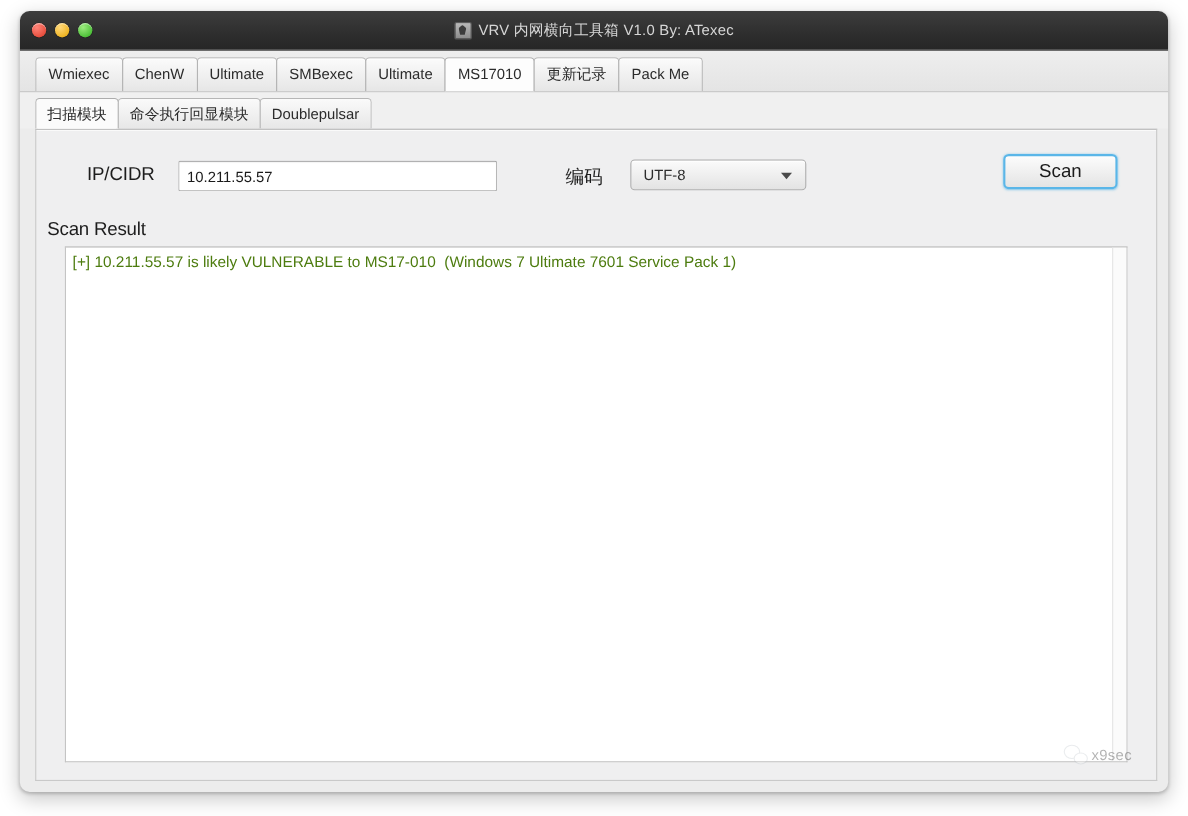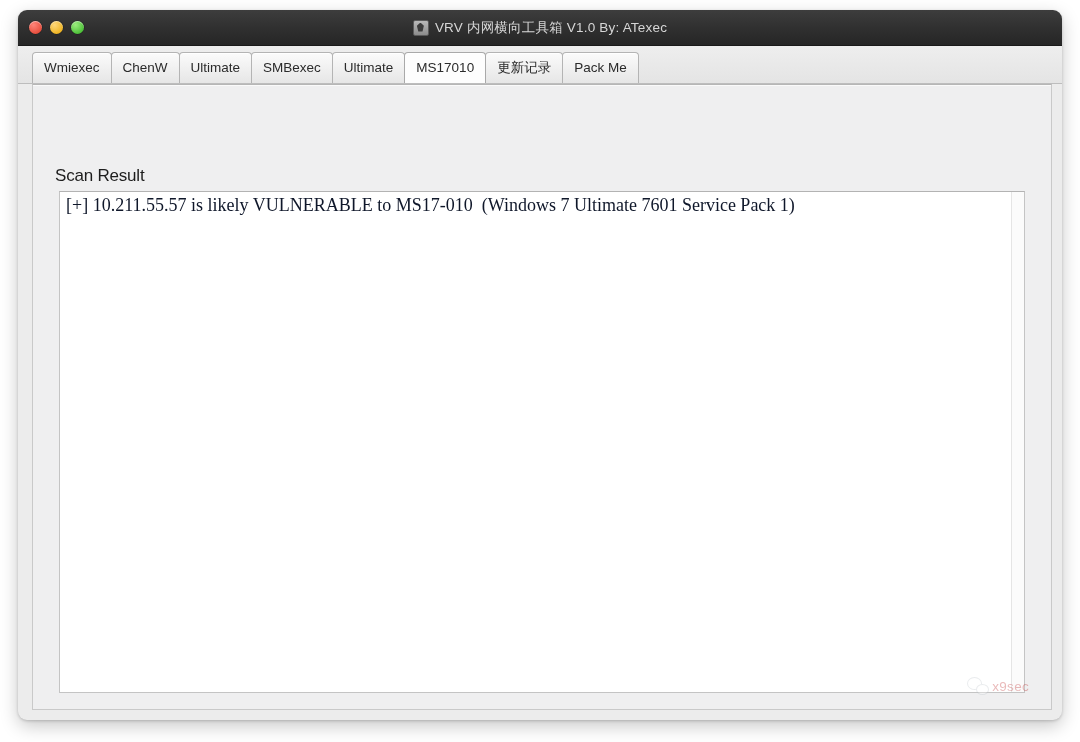--- a/index.html
+++ b/index.html
@@ -253,45 +253,45 @@
     align-items: center;
     justify-content: center;
     cursor: default;
     font-family: "Liberation Sans", "DejaVu Sans", sans-serif;
     padding: 0;
   }
 
   
   #result-label {
     position: absolute;
-    left: 22px;
+    left: 10px;
     top: 81px;
     font-size: 17px;
     color: #1d1d1d;
     user-select: none;
     letter-spacing: -0.2px;
   }
   #result-area {
     position: absolute;
     left: 26px;
     top: 106px;
     right: 26px;
     bottom: 16px;
     background: #ffffff;
     border: 1px solid #c4c4c4;
     border-top-color: #b3b3b3;
     overflow: hidden;
   }
   #result-text {
     padding: 5px 0 0 6px;
-    font-size: 18px;
+    font-size: 14px;
     line-height: 17px;
-    color: #0f172a;
+    color: #4d7c0f;
     white-space: pre-wrap;
-    font-family: Liberation Serif, serif;
+    font-family: Liberation Sans, sans-serif;
   }
   #result-scrollbar {
     position: absolute;
     top: 0;
     right: 0;
     bottom: 0;
     width: 12px;
     background: #fbfbfb;
     border-left: 1px solid #e5e5e5;
   }
@@ -316,21 +316,21 @@
   #watermark-icon .bub {
     position: absolute;
     border-radius: 50%;
     border: 1.3px solid #b9c0c6;
     background: transparent;
   }
   #watermark-icon .b1 { width: 13px; height: 11px; left: 0;  top: 0; }
   #watermark-icon .b2 { width: 11px; height: 9px;  left: 9px; top: 7px; background:#fff; }
   #watermark-text {
     font-size: 13.5px;
-    color: #b91c1c;
+    color: #000000;
     letter-spacing: .3px;
   }
 </style>
 </head>
 <body>
 
 <div id="app-window">
 
   <div id="titlebar">
     <div class="traffic-lights">
@@ -348,23 +348,40 @@
     <div class="otab">Wmiexec</div>
     <div class="otab">ChenW</div>
     <div class="otab">Ultimate</div>
     <div class="otab">SMBexec</div>
     <div class="otab">Ultimate</div>
     <div class="otab active">MS17010</div>
     <div class="otab">更新记录</div>
     <div class="otab">Pack Me</div>
   </div>
 
+  <div id="inner-tabbar">
+    <div class="itab active">扫描模块</div>
+    <div class="itab">命令执行回显模块</div>
+    <div class="itab">Doublepulsar</div>
+  </div>
 
   <div id="panel">
 
+    <div id="form-row">
+      <span id="ip-label">IP/CIDR</span>
+      <input id="ip-input" type="text" value="10.211.55.57" style="">
+
+      <span id="enc-label">编码</span>
+      <div id="enc-select">
+        <span id="enc-value">UTF-8</span>
+        <span id="enc-arrow"></span>
+      </div>
+
+      <button id="scan-button">Scan</button>
+    </div>
 
     <span id="result-label">Scan Result</span>
 
     <div id="result-area">
       <div id="result-text">[+] 10.211.55.57 is likely VULNERABLE to MS17-010  (Windows 7 Ultimate 7601 Service Pack 1)</div>
       <div id="result-scrollbar"></div>
     </div>
 
     <div id="watermark">
       <span id="watermark-icon">

